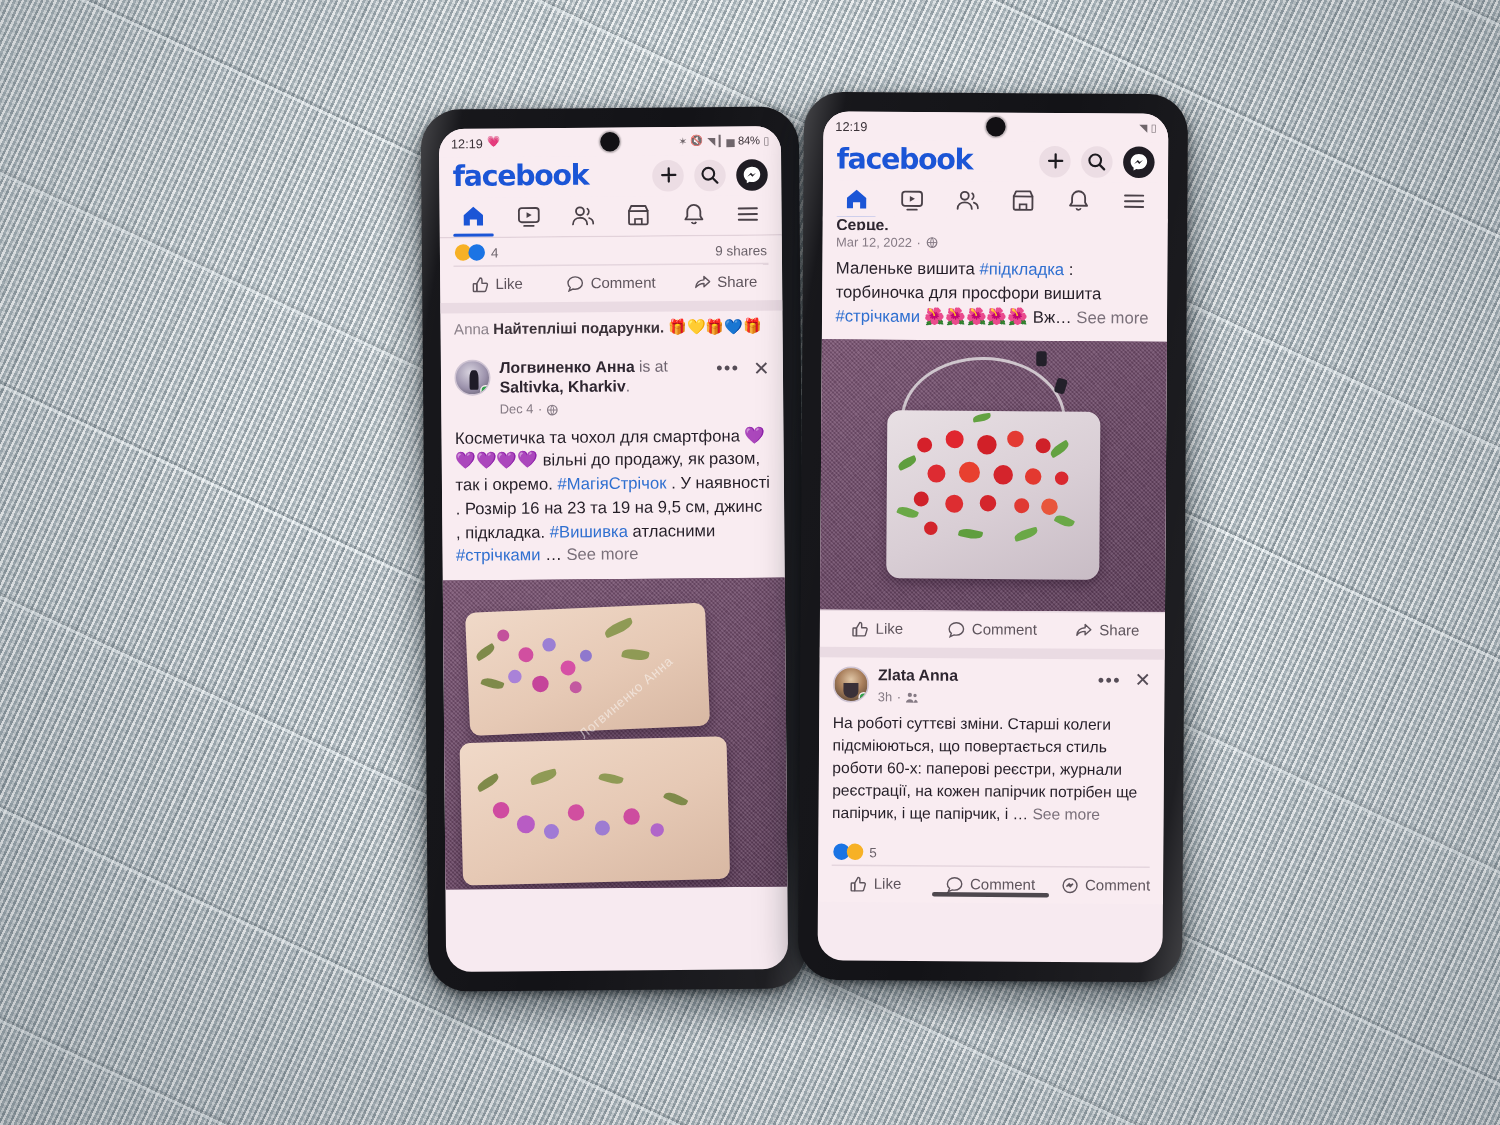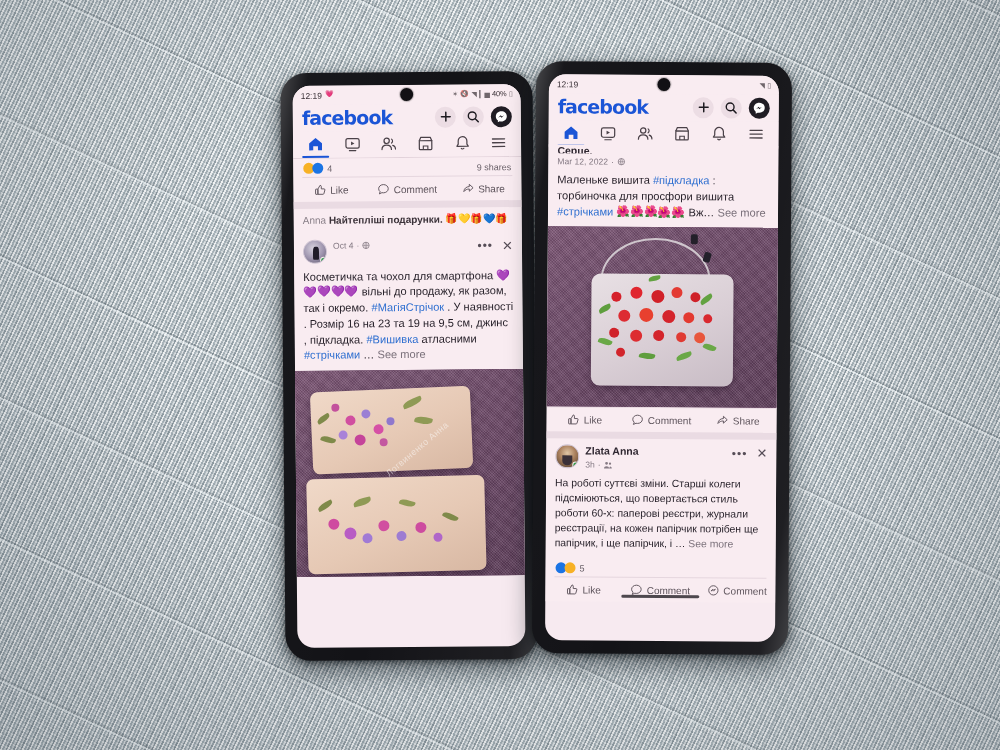--- a/index.html
+++ b/index.html
@@ -219,21 +219,21 @@
       <div class="sb-left">
         <span>12:19</span>
         <span style="font-size:7px">💗</span>
       </div>
       <div class="punchhole"></div>
       <div class="sb-right">
         <span class="sbico">✶</span>
         <span class="sbico">🔇</span>
         <span class="sbico">◥</span>
         <span class="sbico">▎▅</span>
-        <span>40%</span>
+        <span>84%</span>
         <span class="sbico">▯</span>
       </div>
     </div>
 
     <div class="fbbar">
       <div class="fblogo">facebook</div>
       <div class="fbactions">
         <div class="circbtn">
           <svg width="12" height="12" viewBox="0 0 12 12">
               <path d="M6 1.6v8.8M1.6 6h8.8" stroke="#1d1b20" stroke-width="1.5" stroke-linecap="round"></path>
@@ -335,22 +335,26 @@
         <span class="lbl">Anna</span>
         <span class="nm">Найтепліші подарунки. 🎁💛🎁💙🎁</span>
       </div>
 
       <div class="posthead">
         <div class="avatar">
           <div class="figure"></div>
           <div class="online"></div>
         </div>
         <div class="headtxt">
+          <span><b>Логвиненко Анна</b>
+          <span class="thin">is</span>
+          <span class="thin">at</span>
+          <b>Saltivka, Kharkiv</b><span class="thin">.</span></span>
           <div class="meta">
-            <span>Oct 4</span>
+            <span>Dec 4</span>
             <span>·</span>
             <svg width="8" height="8" viewBox="0 0 10 10">
                 <circle cx="5" cy="5" r="4" fill="none" stroke="#867b85" stroke-width="1"></circle>
                 <path d="M1 5h8M5 1c1.6 1.8 1.6 6.2 0 8M5 1C3.4 2.8 3.4 7.2 5 9" fill="none" stroke="#867b85" stroke-width=".8"></path>
               </svg>
           </div>
         </div>
         <div class="headbtns">
           <span class="dots">•••</span>
           <span class="xbtn">✕</span>

